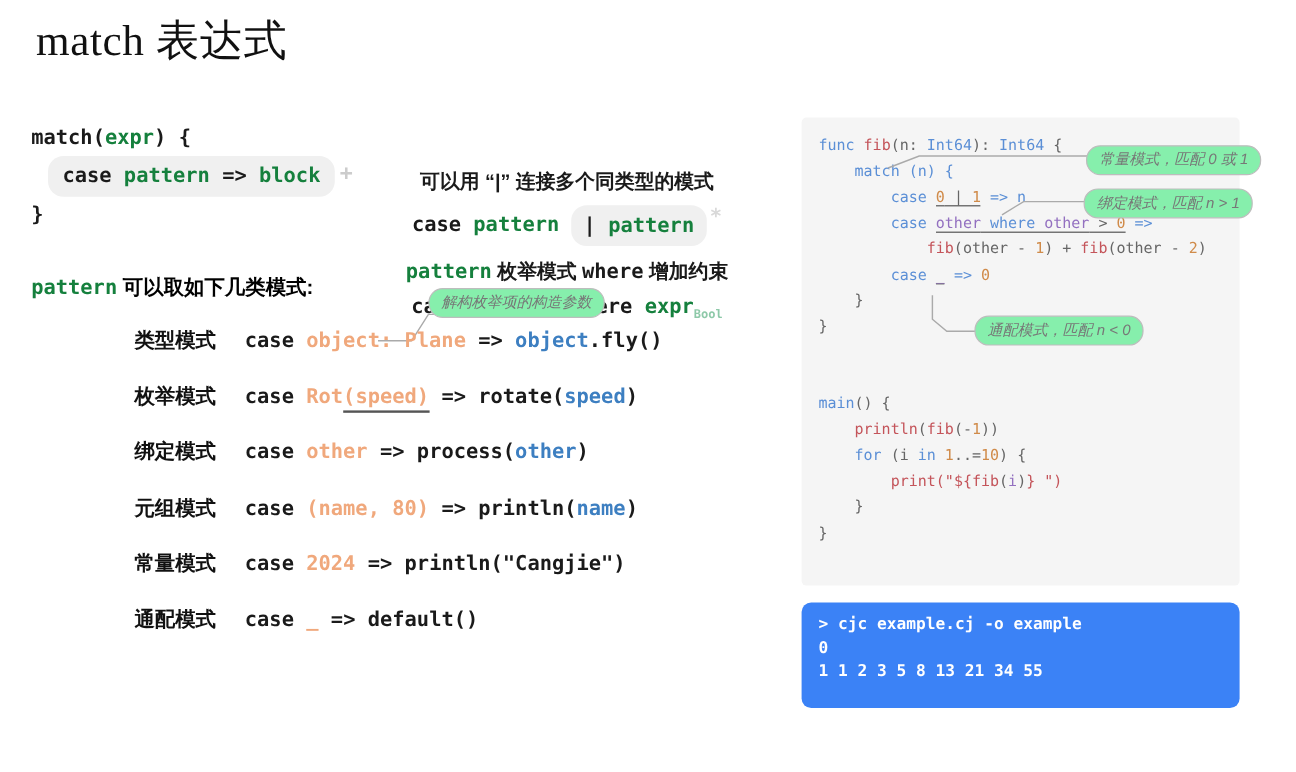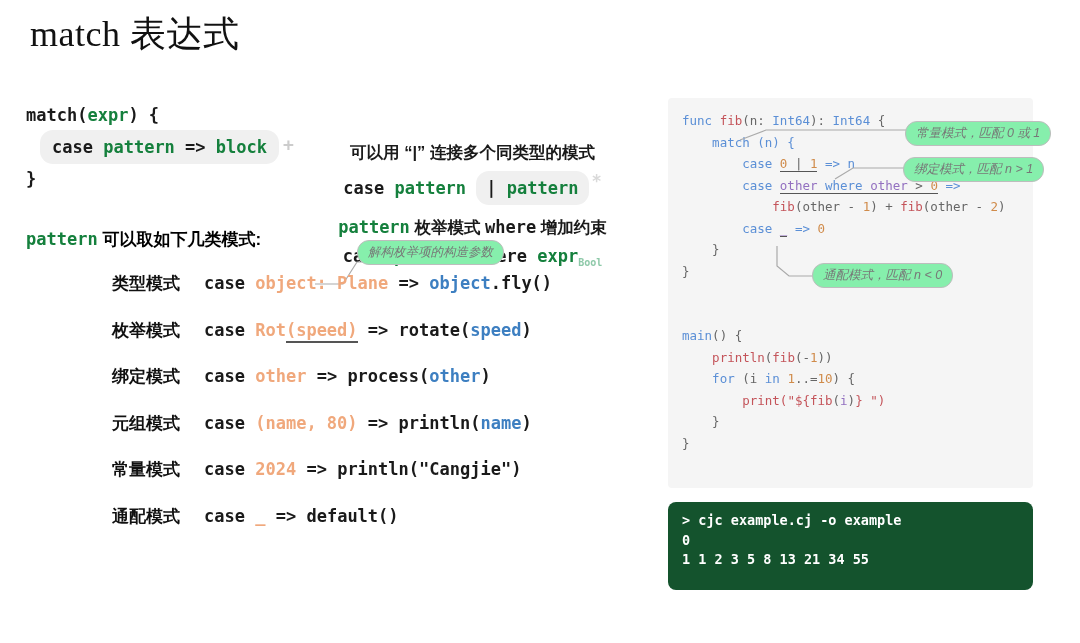--- a/index.html
+++ b/index.html
@@ -77,21 +77,21 @@
   .cund{border-bottom:1.5px solid #555;}
 
   
   #callout-a{position:absolute;left:905px;top:121px;}
   #callout-b{position:absolute;left:903px;top:157px;}
   #callout-c{position:absolute;left:812px;top:263px;}
 
   
   #terminal{
     position:absolute;left:668px;top:502px;width:365px;height:88px;
-    background:#14532d;border-radius:8px;
+    background:#3b82f6;border-radius:8px;
   }
   #terminal .tbody{position:absolute;left:14px;top:9px;}
   .tline{
     font-family:"DejaVu Sans Mono","Liberation Mono",monospace;
     font-size:13.5px;line-height:19.5px;color:#ffffff;white-space:pre;font-weight:bold;
   }
 
   svg{overflow:visible;}
 </style>
 </head>

